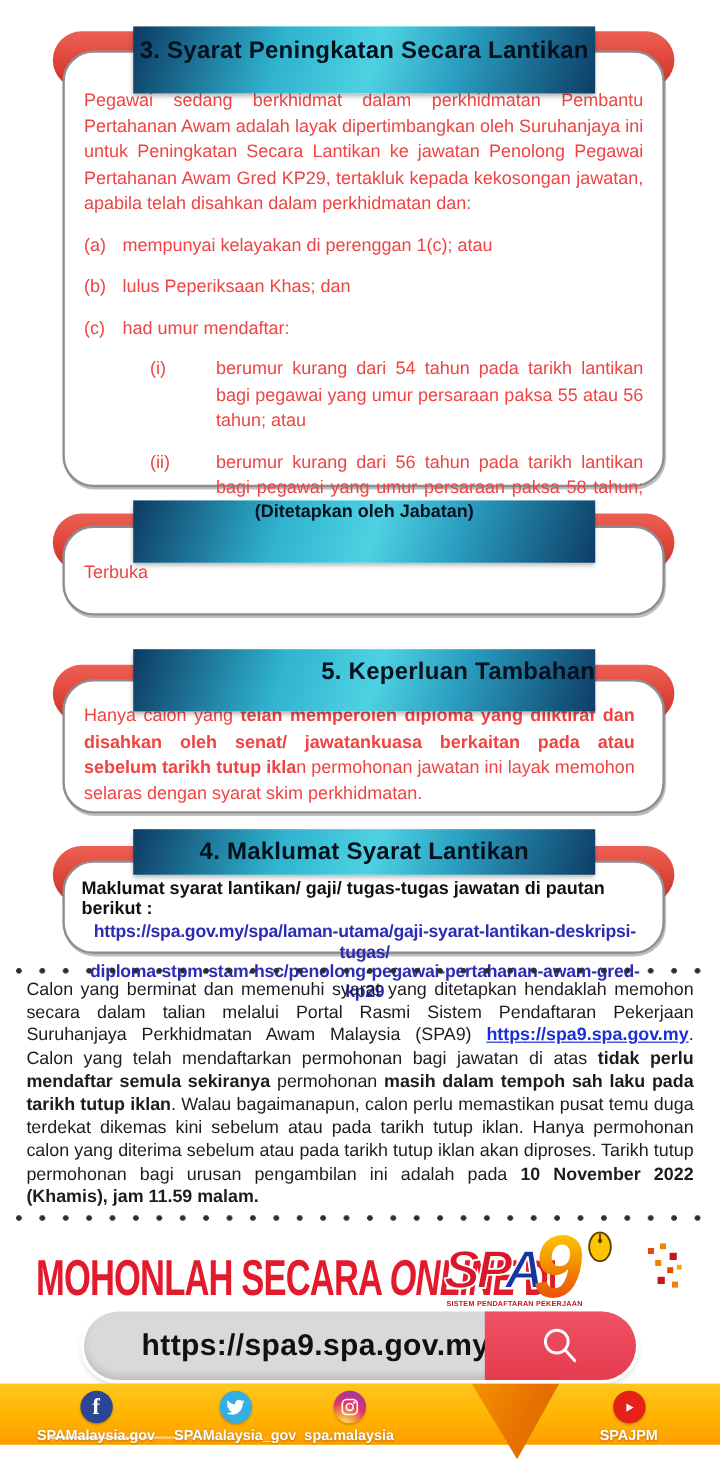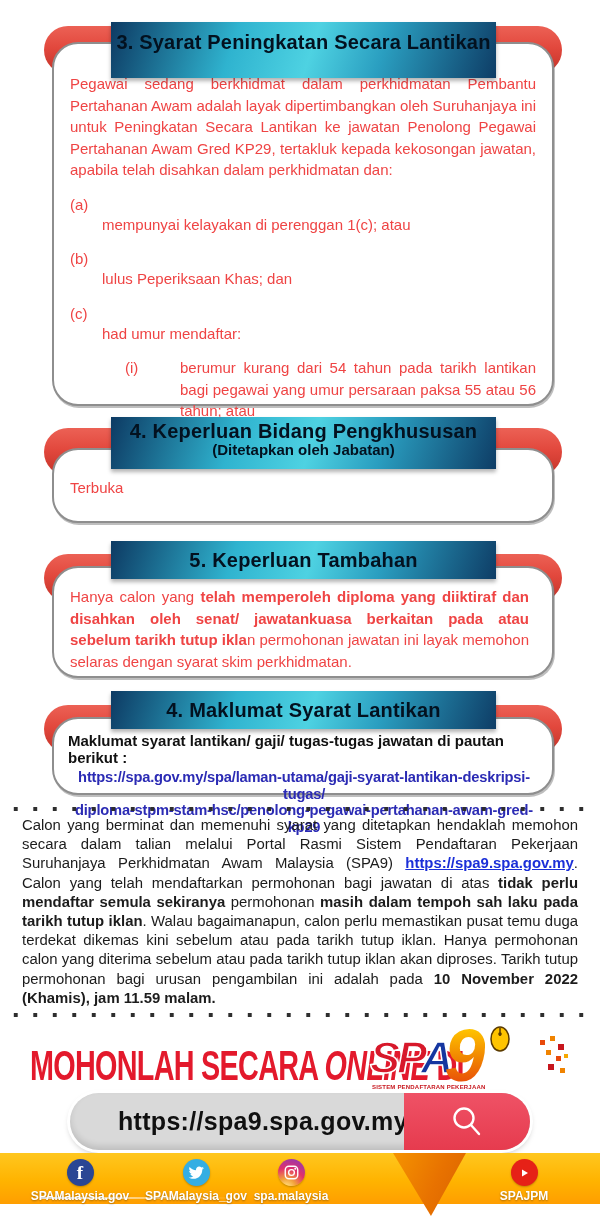--- a/index.html
+++ b/index.html
@@ -13,21 +13,21 @@
   .box{position:absolute;left:8px;right:8px;background:#ffffff;border:2px solid #8e8e8e;
        border-radius:26px;box-shadow:1px 2px 0 rgba(110,110,110,.45);}
   .hdr{position:absolute;left:67px;width:385px;text-align:center;font-weight:bold;color:#03111f;
        background:linear-gradient(108deg,#0d3a63 0%,#2fb3cf 32%,#4ed2e2 52%,#2a9ec0 70%,#0e3d66 100%);
        box-shadow:0 3px 4px rgba(0,0,0,.3);}
   .hdr .t1{font-size:20px;letter-spacing:.2px;}
   .hdr .t2{font-size:15px;margin-top:-2px;}
   .bodytext{font-size:15px;line-height:21.5px;text-align:justify;color:#ef4444;}
   .li{display:flex;margin-top:13px;}
   .li .lbl{width:32px;flex:0 0 32px;}
-  .li .txt{flex:1;text-align:justify;margin-top:20px;}
+  .li .txt{flex:1;text-align:justify;}
   .subli{display:flex;margin-top:13px;margin-left:55px;}
   .subli .lbl{width:33px;flex:0 0 33px;}
   .subli .txt{flex:1;text-align:justify;margin-left:22px;}
   b,.bold{font-weight:bold;}
 
   
   .lead6{font-size:15px;font-weight:bold;color:#111;}
   .link6{display:block;text-align:center;font-size:14.7px;font-weight:bold;
          color:#2b2bb4;text-decoration:none;line-height:16.5px;letter-spacing:-.2px;}
 
@@ -103,46 +103,49 @@
           </div>
         <div class="li">
             <span class="lbl">(c)</span>
             <span class="txt">had umur mendaftar:</span>
           </div>
         <div class="subli">
             <span class="lbl">(i)</span>
             <span class="txt">berumur kurang dari 54 tahun pada tarikh lantikan bagi pegawai yang umur persaraan paksa 55 atau 56 tahun; atau</span>
           </div>
         <div class="subli">
+            <span class="lbl">(ii)</span>
+            <span class="txt">berumur kurang dari 56 tahun pada tarikh lantikan bagi pegawai yang umur persaraan paksa 58 tahun; atau</span>
+          </div>
+        <div class="subli">
             <span class="lbl">(iii)</span>
             <span class="txt">berumur kurang dari 58 tahun pada tarikh lantikan bagi pegawai yang umur persaraan paksa 60 tahun.</span>
           </div>
       </div>
     </div>
   </div>
   <div class="hdr" style="top:0;height:56px;line-height:40px;"><span class="t1">3. Syarat Peningkatan Secara Lantikan</span></div>
 </div>
 
 <div class="sec" style="top:417px;height:106px;">
   <div class="band" style="top:11px;"></div>
-  <div class="box" style="top:31px;height:71px;">
+  <div class="box" style="top:21px;height:71px;">
     <div class="bodytext" style="padding:27px 16px 0 16px;">Terbuka</div>
   </div>
   <div class="hdr" style="top:0;height:52px;padding-top:3px;box-sizing:border-box;">
-    <div class="t1">4. Keperluan Bidang Pengkhususan</div>
     <div class="t2">(Ditetapkan oleh Jabatan)</div>
   </div>
 </div>
 
 <div class="sec" style="top:541px;height:136px;">
   <div class="band" style="top:13px;"></div>
   <div class="box" style="top:25px;height:108px;">
     <div class="bodytext" style="padding:18px 23px 0 16px;"><span>Hanya calon yang </span><b>telah memperoleh diploma yang diiktiraf dan disahkan oleh senat/ jawatankuasa berkaitan pada atau sebelum tarikh tutup ikla</b><span>n permohonan jawatan ini layak memohon selaras dengan syarat skim perkhidmatan.</span></div>
   </div>
-  <div class="hdr" style="top:0;height:38px;line-height:38px;"><span class="t1">5. Keperluan Tambahan</span></div>
+  <div class="hdr" style="top:0;height:52px;line-height:38px;text-align:right;"><span class="t1">5. Keperluan Tambahan</span></div>
 </div>
 
 <div class="sec" style="top:691px;height:104px;">
   <div class="band" style="top:14px;"></div>
   <div class="box" style="top:26px;height:74px;">
     <div style="padding:13px 12px 0 14px;">
       <div class="lead6">Maklumat syarat lantikan/ gaji/ tugas-tugas jawatan di pautan berikut :</div>
       <a href="#" class="link6" style="margin-top:3px;">https://spa.gov.my/spa/laman-utama/gaji-syarat-lantikan-deskripsi-tugas/</a>
       <a href="#" class="link6">diploma-stpm-stam-hsc/penolong-pegawai-pertahanan-awam-gred-kp29</a>
     </div>

